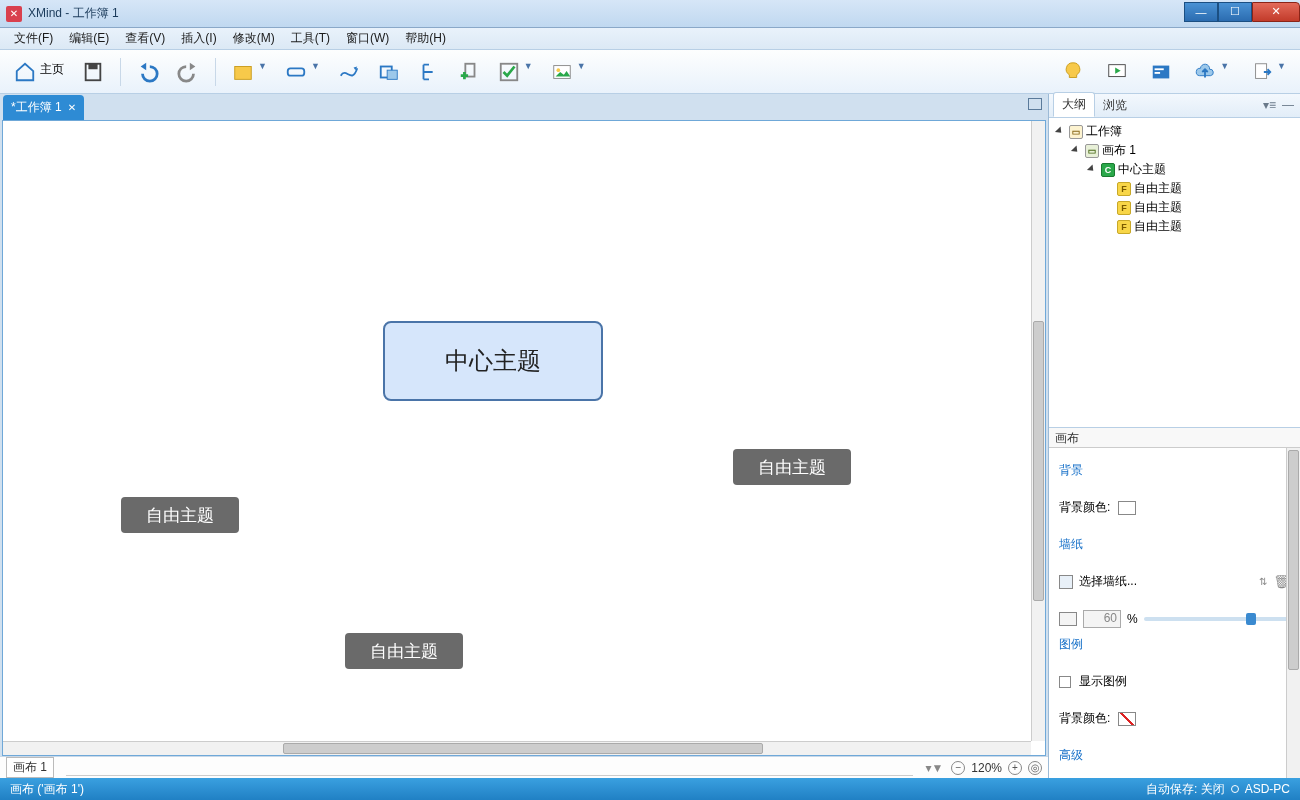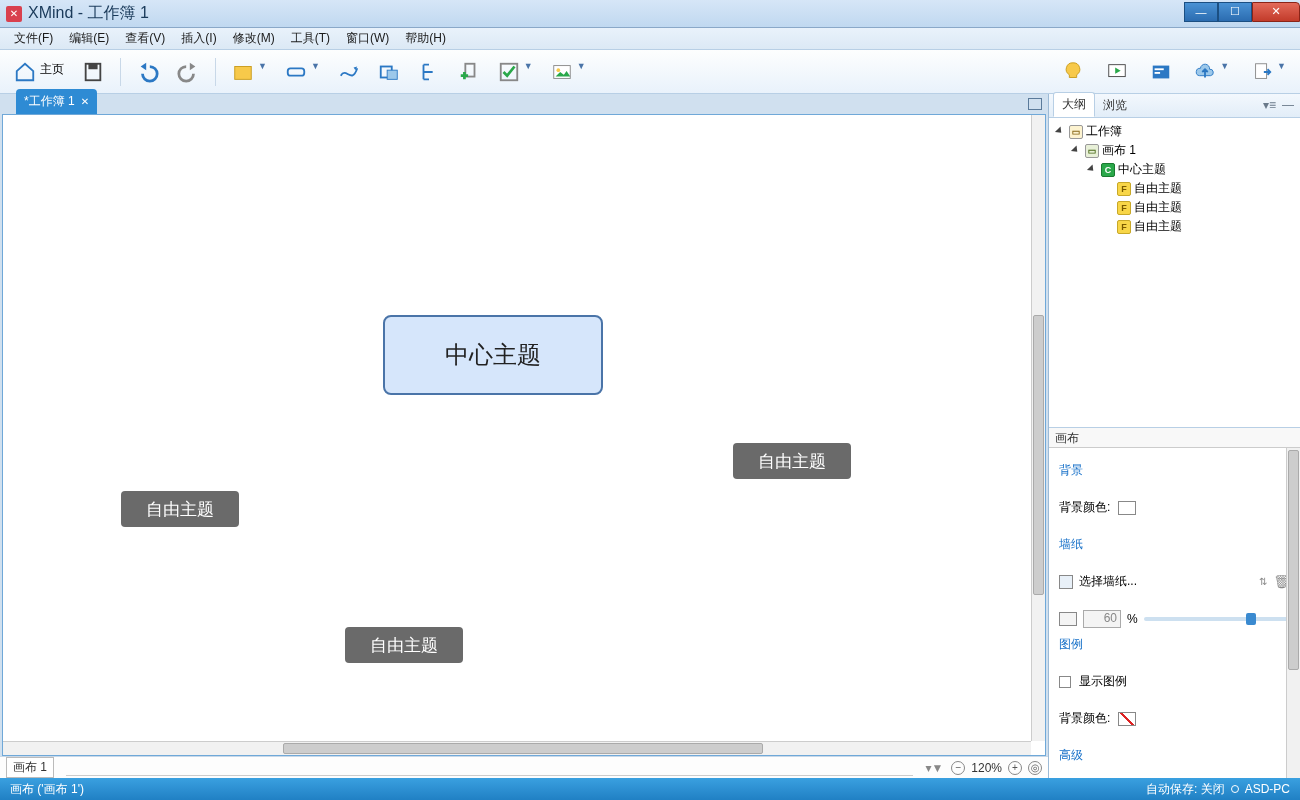--- a/index.html
+++ b/index.html
@@ -1,33 +1,33 @@
 <!DOCTYPE html>
 <html><head>
 <meta charset="utf-8">
 <style>
 *{box-sizing:border-box;margin:0;padding:0;font-family:"Microsoft YaHei",Arial,sans-serif;font-size:12px;user-select:none}
 body{width:1300px;height:800px;overflow:hidden;background:#dde9f5}
 .titlebar{height:28px;background:linear-gradient(#d6e6f7,#c0d8f0);display:flex;align-items:center;padding-left:6px;border-bottom:1px solid #8aa8c8}
 .titlebar .logo{width:16px;height:16px;background:#d9404e;border-radius:2px;margin-right:6px;display:flex;align-items:center;justify-content:center;color:#fff;font-size:10px}
-.titlebar .title{color:#1a3a5a;font-size:16px}
+.titlebar .title{color:#1a3a5a;font-size:12px}
 .winbtns{margin-left:auto;display:flex}
 .winbtn{width:34px;height:20px;margin-top:-4px;display:flex;align-items:center;justify-content:center;color:#fff;font-size:11px}
 .winbtn.min,.winbtn.max{background:linear-gradient(#4a92d4,#2b6cb0);border:1px solid #1b4f82}
 .winbtn.close{width:48px;background:linear-gradient(#e36a5a,#c23b2a);border:1px solid #8a2418;border-top-right-radius:4px}
 .menubar{height:22px;background:linear-gradient(#e9f2fb,#dce9f5);display:flex;align-items:center;padding-left:8px;border-bottom:1px solid #b8cfe5;gap:4px}
 .menubar span{padding:2px 6px;color:#1a1a1a}
 .toolbar{height:44px;background:linear-gradient(#fdfefe,#e9f2fb);border-bottom:1px solid #b8cfe5;display:flex;align-items:center;padding:0 10px;gap:10px}
 .tbtn{display:flex;align-items:flex-start;gap:4px;padding:4px;border-radius:3px}
 .tbtn svg{width:22px;height:22px}
 .tool-sep{width:1px;height:28px;background:#c8d8e8;margin:0 2px}
 .tbar-right{margin-left:auto;display:flex;align-items:center;gap:14px}
 .body{display:flex;height:calc(100% - 28px - 22px - 44px - 22px)}
 .left{flex:1;display:flex;flex-direction:column;position:relative;background:#d0e0ef}
-.tabstrip{height:20px;display:flex;align-items:flex-end;padding-left:16px;position:relative}
+.tabstrip{height:26px;display:flex;align-items:flex-end;padding-left:3px;position:relative}
 .tab{background:#2e8bd4;color:#fff;padding:4px 8px;border-top-left-radius:4px;border-top-right-radius:4px;display:flex;align-items:center;gap:6px;font-size:11px}
 .tab .x{font-size:10px}
 .tabstrip .max{position:absolute;right:6px;top:4px;width:14px;height:12px;border:1px solid #5a7a9a}
 .canvas-outer{flex:1;background:#fff;border:1px solid #6fa8d8;margin:0 2px;position:relative;overflow:hidden}
 .canvas{position:absolute;inset:0}
 .node-center{position:absolute;left:380px;top:200px;width:220px;height:80px;background:#d6e6fb;border:2px solid #4a74a8;border-radius:8px;display:flex;align-items:center;justify-content:center;font-size:24px;color:#222}
 .node-free{position:absolute;width:118px;height:36px;background:#6a6a6a;border-radius:4px;color:#fff;display:flex;align-items:center;justify-content:center;font-size:17px}
 .hscroll{position:absolute;left:0;right:14px;bottom:0;height:14px;background:#f1f1f1;border-top:1px solid #ccc}
 .hscroll .thumb{position:absolute;left:280px;top:1px;width:480px;height:11px;background:#cdcdcd;border:1px solid #aaa;border-radius:2px}
 .vscroll{position:absolute;right:0;top:0;bottom:14px;width:14px;background:#f1f1f1;border-left:1px solid #ccc}

